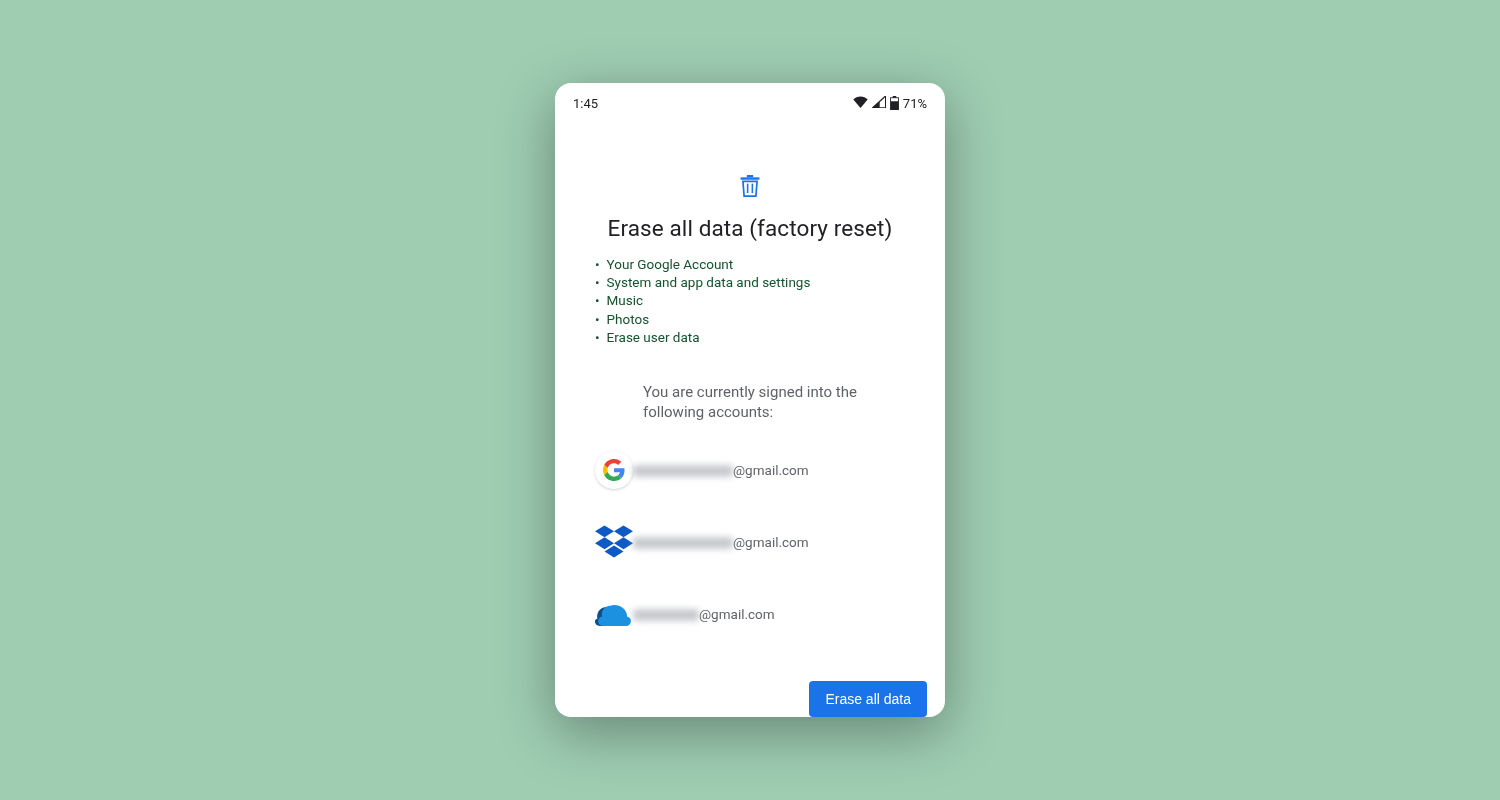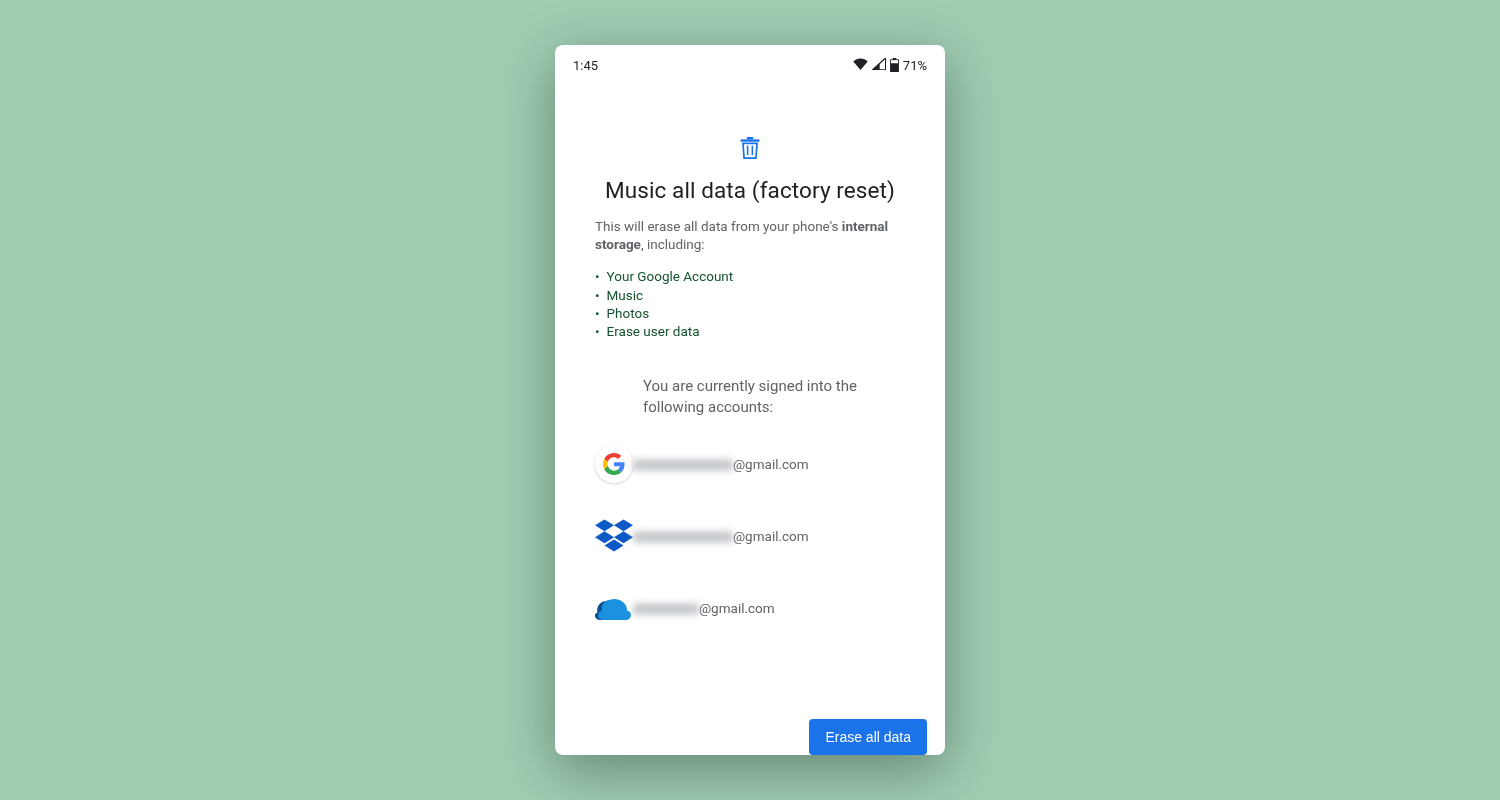--- a/index.html
+++ b/index.html
@@ -8,23 +8,23 @@
     height: 800px;
     background: #9ecdb2;
     display: flex;
     align-items: center;
     justify-content: center;
     font-family: Roboto, 'Segoe UI', Arial, sans-serif;
     overflow: hidden;
   }
   .phone {
     width: 390px;
-    height: 710px;
+    height: 634px;
     background: #ffffff;
-    border-radius: 8px;
+    border-radius: 16px;
     box-shadow: 0 15px 55px rgba(0,0,0,0.35);
     position: relative;
     display: flex;
     flex-direction: column;
   }
   .status-bar {
     height: 28px;
     display: flex;
     align-items: center;
     justify-content: space-between;
@@ -162,28 +162,26 @@
     <div class="hero-icon">
       <svg width="20" height="22" viewBox="0 0 24 28">
         <rect x="0" y="3" width="24" height="3" fill="#1a73e8"></rect>
         <rect x="8" y="0" width="8" height="3" fill="#1a73e8"></rect>
         <path d="M3 8 L21 8 L19.5 27 L4.5 27 Z" fill="none" stroke="#1a73e8" stroke-width="2.2"></path>
         <line x1="9" y1="11" x2="9" y2="23" stroke="#1a73e8" stroke-width="2"></line>
         <line x1="15" y1="11" x2="15" y2="23" stroke="#1a73e8" stroke-width="2"></line>
       </svg>
     </div>
 
-    <h1 class="page-title">Music all data (factory reset)</h1>
-
-    <p class="desc">
-      <span>This will erase all data from your phone's </span><span class="bold">internal storage</span><span>, including:</span>
-    </p>
+    <h1 class="page-title">Erase all data (factory reset)</h1>
+
 
     <div class="bullets">
       <div class="row">Your Google Account</div>
+      <div class="row">System and app data and settings</div>
       <div class="row">Music</div>
       <div class="row">Photos</div>
       <div class="row">Erase user data</div>
     </div>
 
     <p class="accounts-label">You are currently signed into the following accounts:</p>
 
     <div class="account">
       <span class="avatar circle">
         <svg width="22" height="22" viewBox="0 0 48 48">

